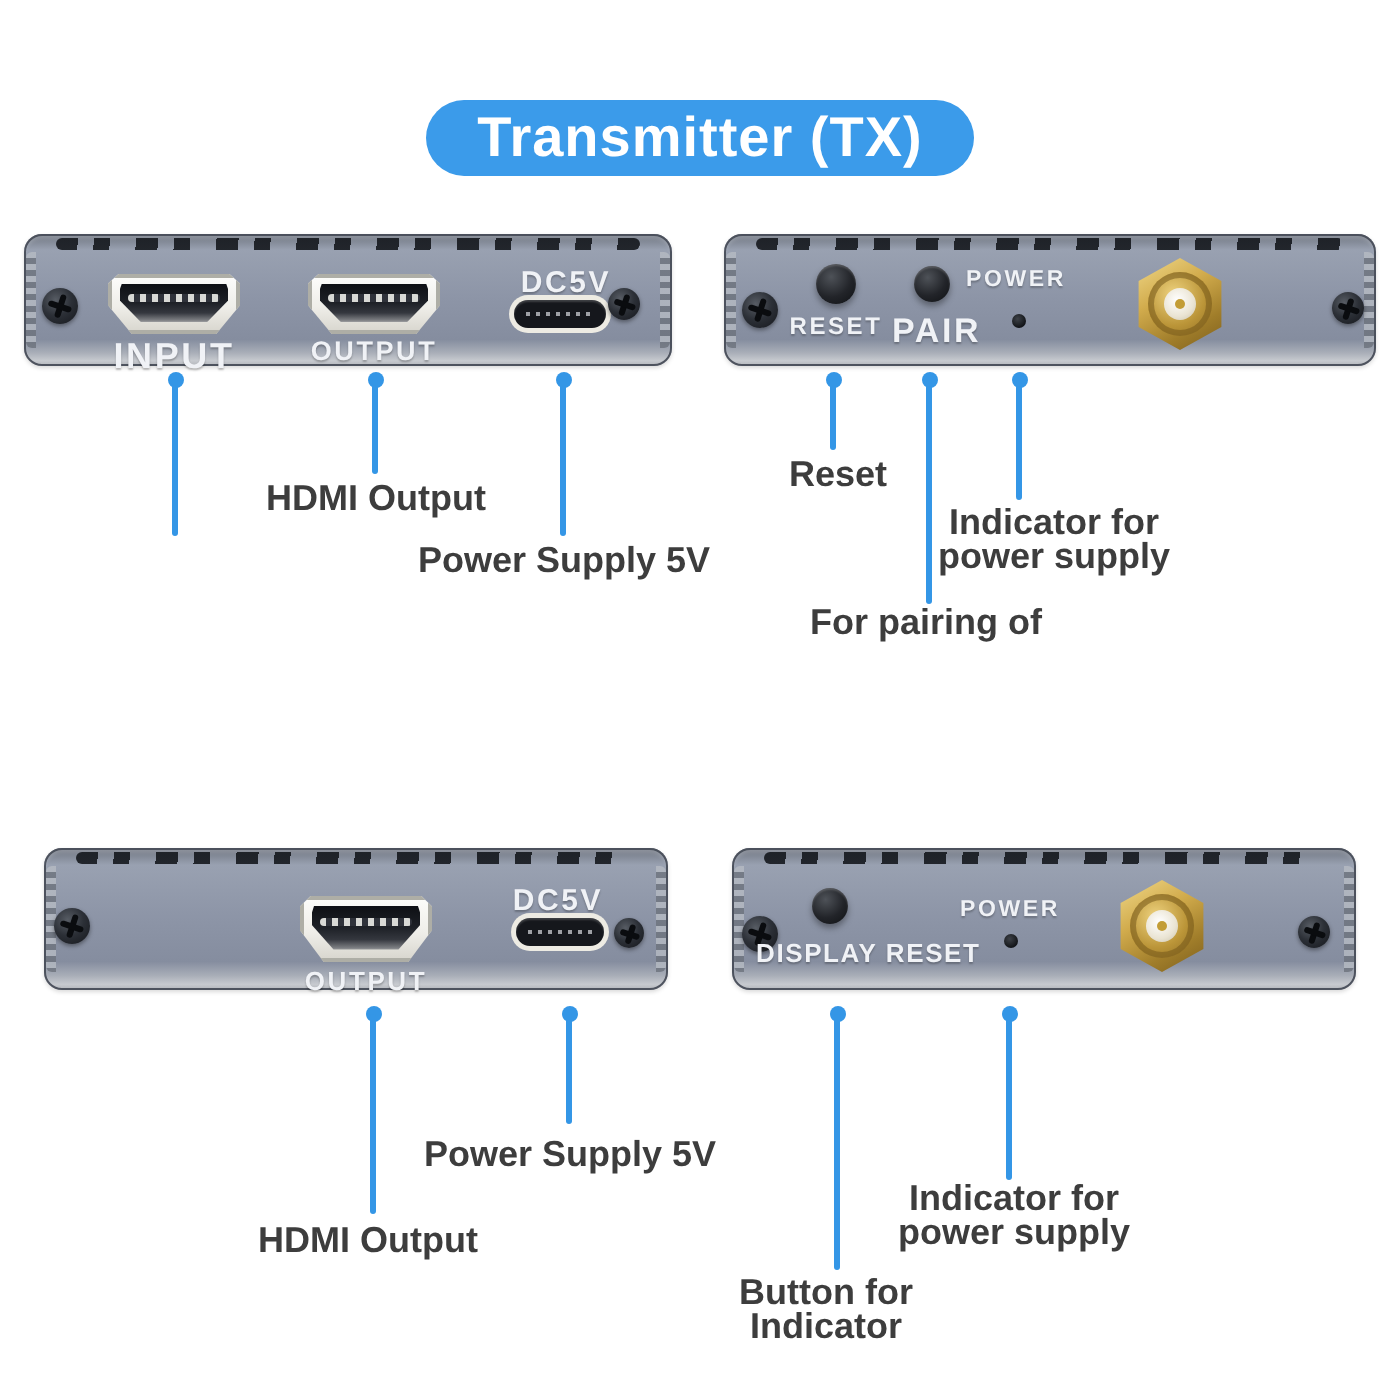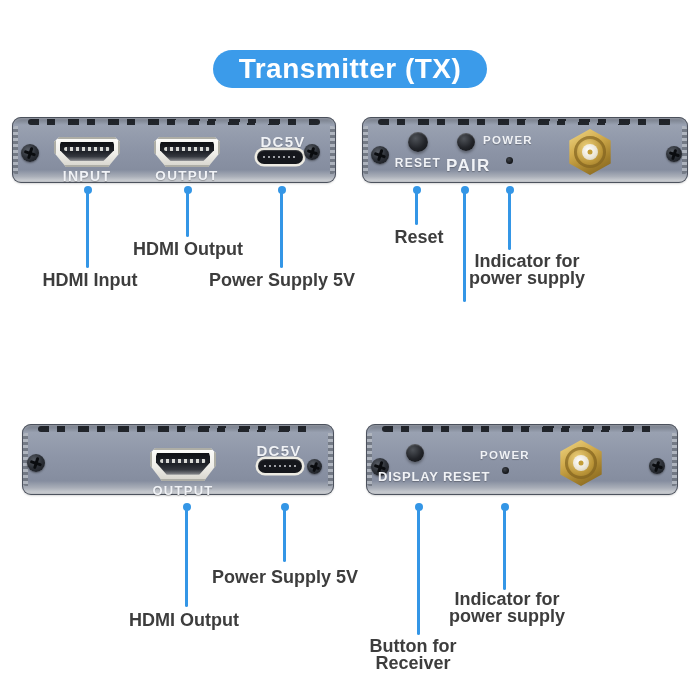--- a/index.html
+++ b/index.html
@@ -97,21 +97,21 @@
   <div class="device" style="left:12px;top:117px;width:324px;height:66px">
     <div class="vents"></div>
     <div class="rib rib-l"></div>
     <div class="rib rib-r"></div>
     <div class="screw" style="left:9px;top:27px;width:18px;height:18px"></div>
     <div class="hdmi" style="left:42px;top:20px;width:66px;height:30px">
       <div class="shell"></div>
         <div class="cavity"></div>
         <div class="pins"></div>
     </div>
-    <div class="plabel" style="left:42px;width:66px;top:51px;font-size:14px">INPUT</div>
+    <div class="plabel" style="left:42px;width:66px;top:51px;font-size:18px">INPUT</div>
     <div class="hdmi" style="left:142px;top:20px;width:66px;height:30px">
       <div class="shell"></div>
         <div class="cavity"></div>
         <div class="pins"></div>
     </div>
     <div class="plabel" style="left:142px;width:66px;top:51px;font-size:13.5px">OUTPUT</div>
     <div class="plabel" style="left:237px;width:68px;top:16px;font-size:15px">DC5V</div>
     <div class="usbc" style="left:245px;top:33px;width:46px;height:14px">
       <div class="upins"></div>
     </div>
@@ -144,25 +144,25 @@
   <div class="vline" style="left:186px;top:190px;height:47px"></div>
   <div class="dot" style="left:278px;top:186px"></div>
   <div class="vline" style="left:280px;top:190px;height:78px"></div>
   <div class="dot" style="left:413px;top:186px"></div>
   <div class="vline" style="left:415px;top:190px;height:35px"></div>
   <div class="dot" style="left:461px;top:186px"></div>
   <div class="vline" style="left:463px;top:190px;height:112px"></div>
   <div class="dot" style="left:506px;top:186px"></div>
   <div class="vline" style="left:508px;top:190px;height:60px"></div>
 
-  <div class="note" style="left:20px;width:140px;top:272px">HDMI Input</div>
   <div class="note" style="left:118px;width:140px;top:241px">HDMI Output</div>
   <div class="note" style="left:207px;width:150px;top:272px">Power Supply 5V</div>
   <div class="note" style="left:379px;width:80px;top:229px">Reset</div>
   <div class="note" style="left:393px;width:140px;top:303px">
+    <div>For pairing of</div>
   </div>
   <div class="note" style="left:457px;width:140px;top:253px">
     <div>Indicator for</div>
     <div>power supply</div>
   </div>
 
 
   <div class="device" style="left:22px;top:424px;width:312px;height:71px">
     <div class="vents"></div>
     <div class="rib rib-l"></div>
@@ -205,20 +205,20 @@
   <div class="vline" style="left:283px;top:507px;height:55px"></div>
   <div class="dot" style="left:415px;top:503px"></div>
   <div class="vline" style="left:417px;top:507px;height:128px"></div>
   <div class="dot" style="left:501px;top:503px"></div>
   <div class="vline" style="left:503px;top:507px;height:83px"></div>
 
   <div class="note" style="left:114px;width:140px;top:612px">HDMI Output</div>
   <div class="note" style="left:210px;width:150px;top:569px">Power Supply 5V</div>
   <div class="note" style="left:343px;width:140px;top:638px">
     <div>Button for</div>
-    <div>Receiver</div>
+    <div>Indicator</div>
   </div>
   <div class="note" style="left:437px;width:140px;top:591px">
     <div>Indicator for</div>
     <div>power supply</div>
   </div>
 
 </div>
 
 </body></html>

